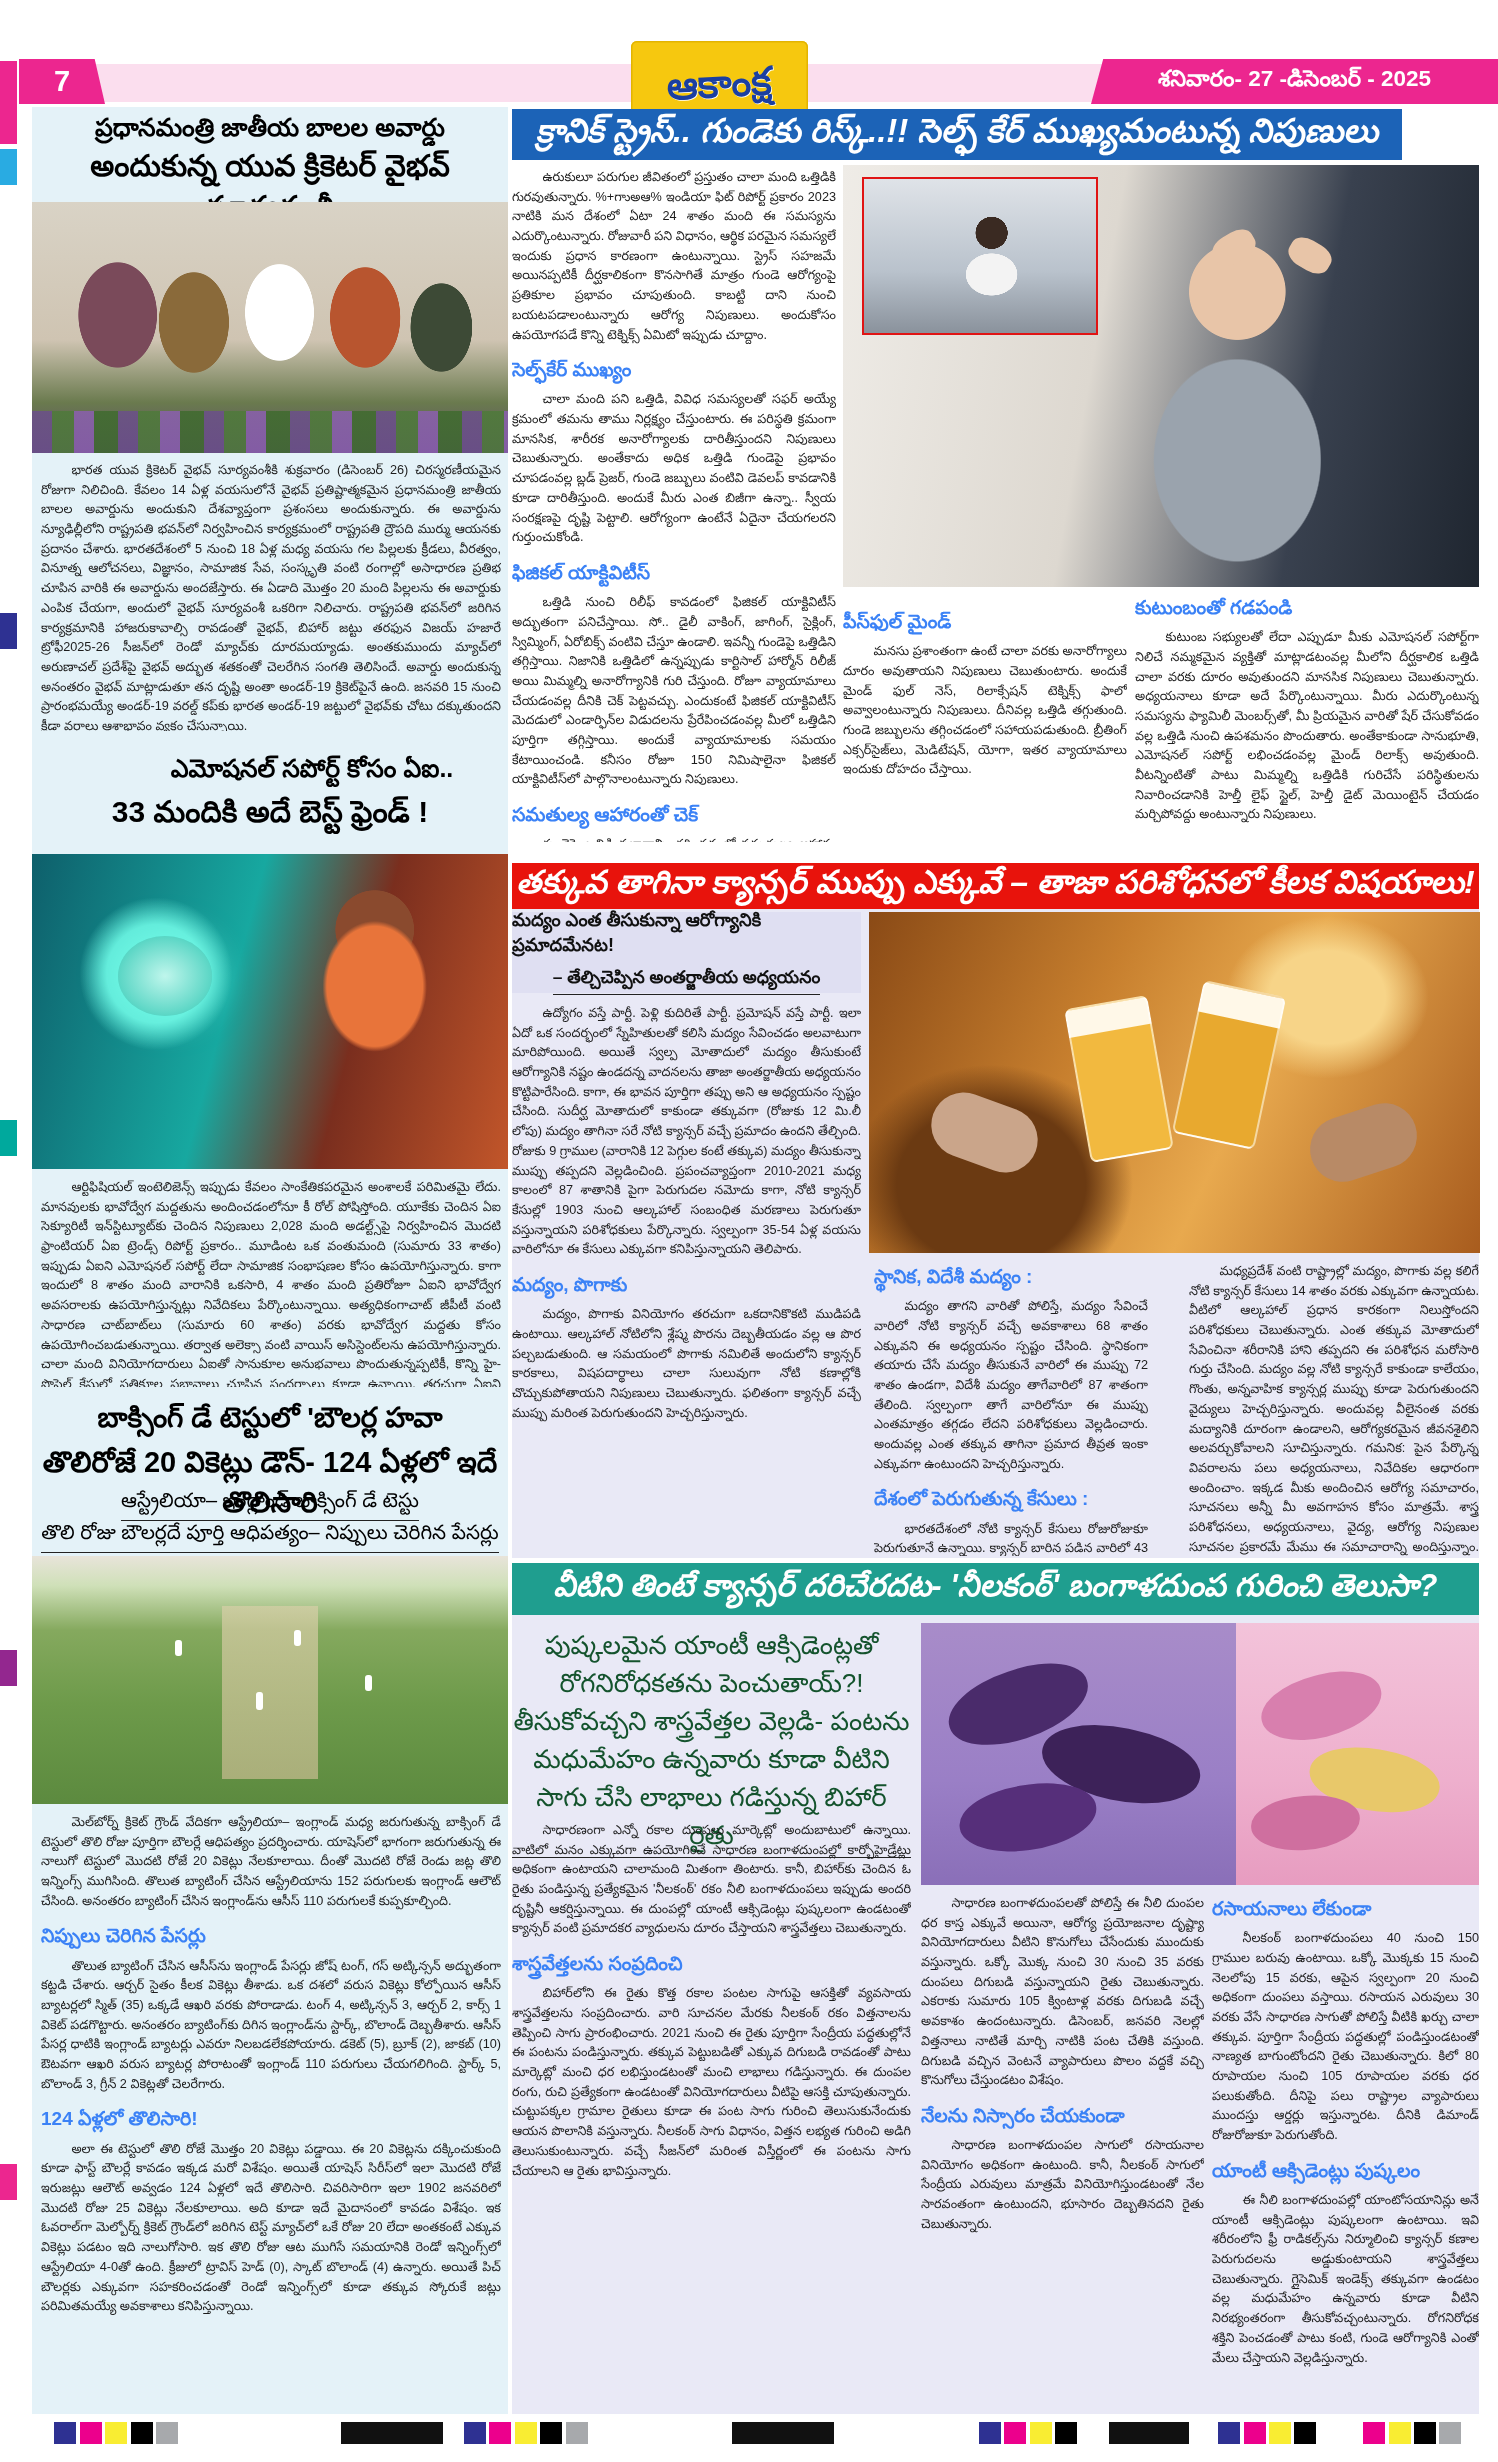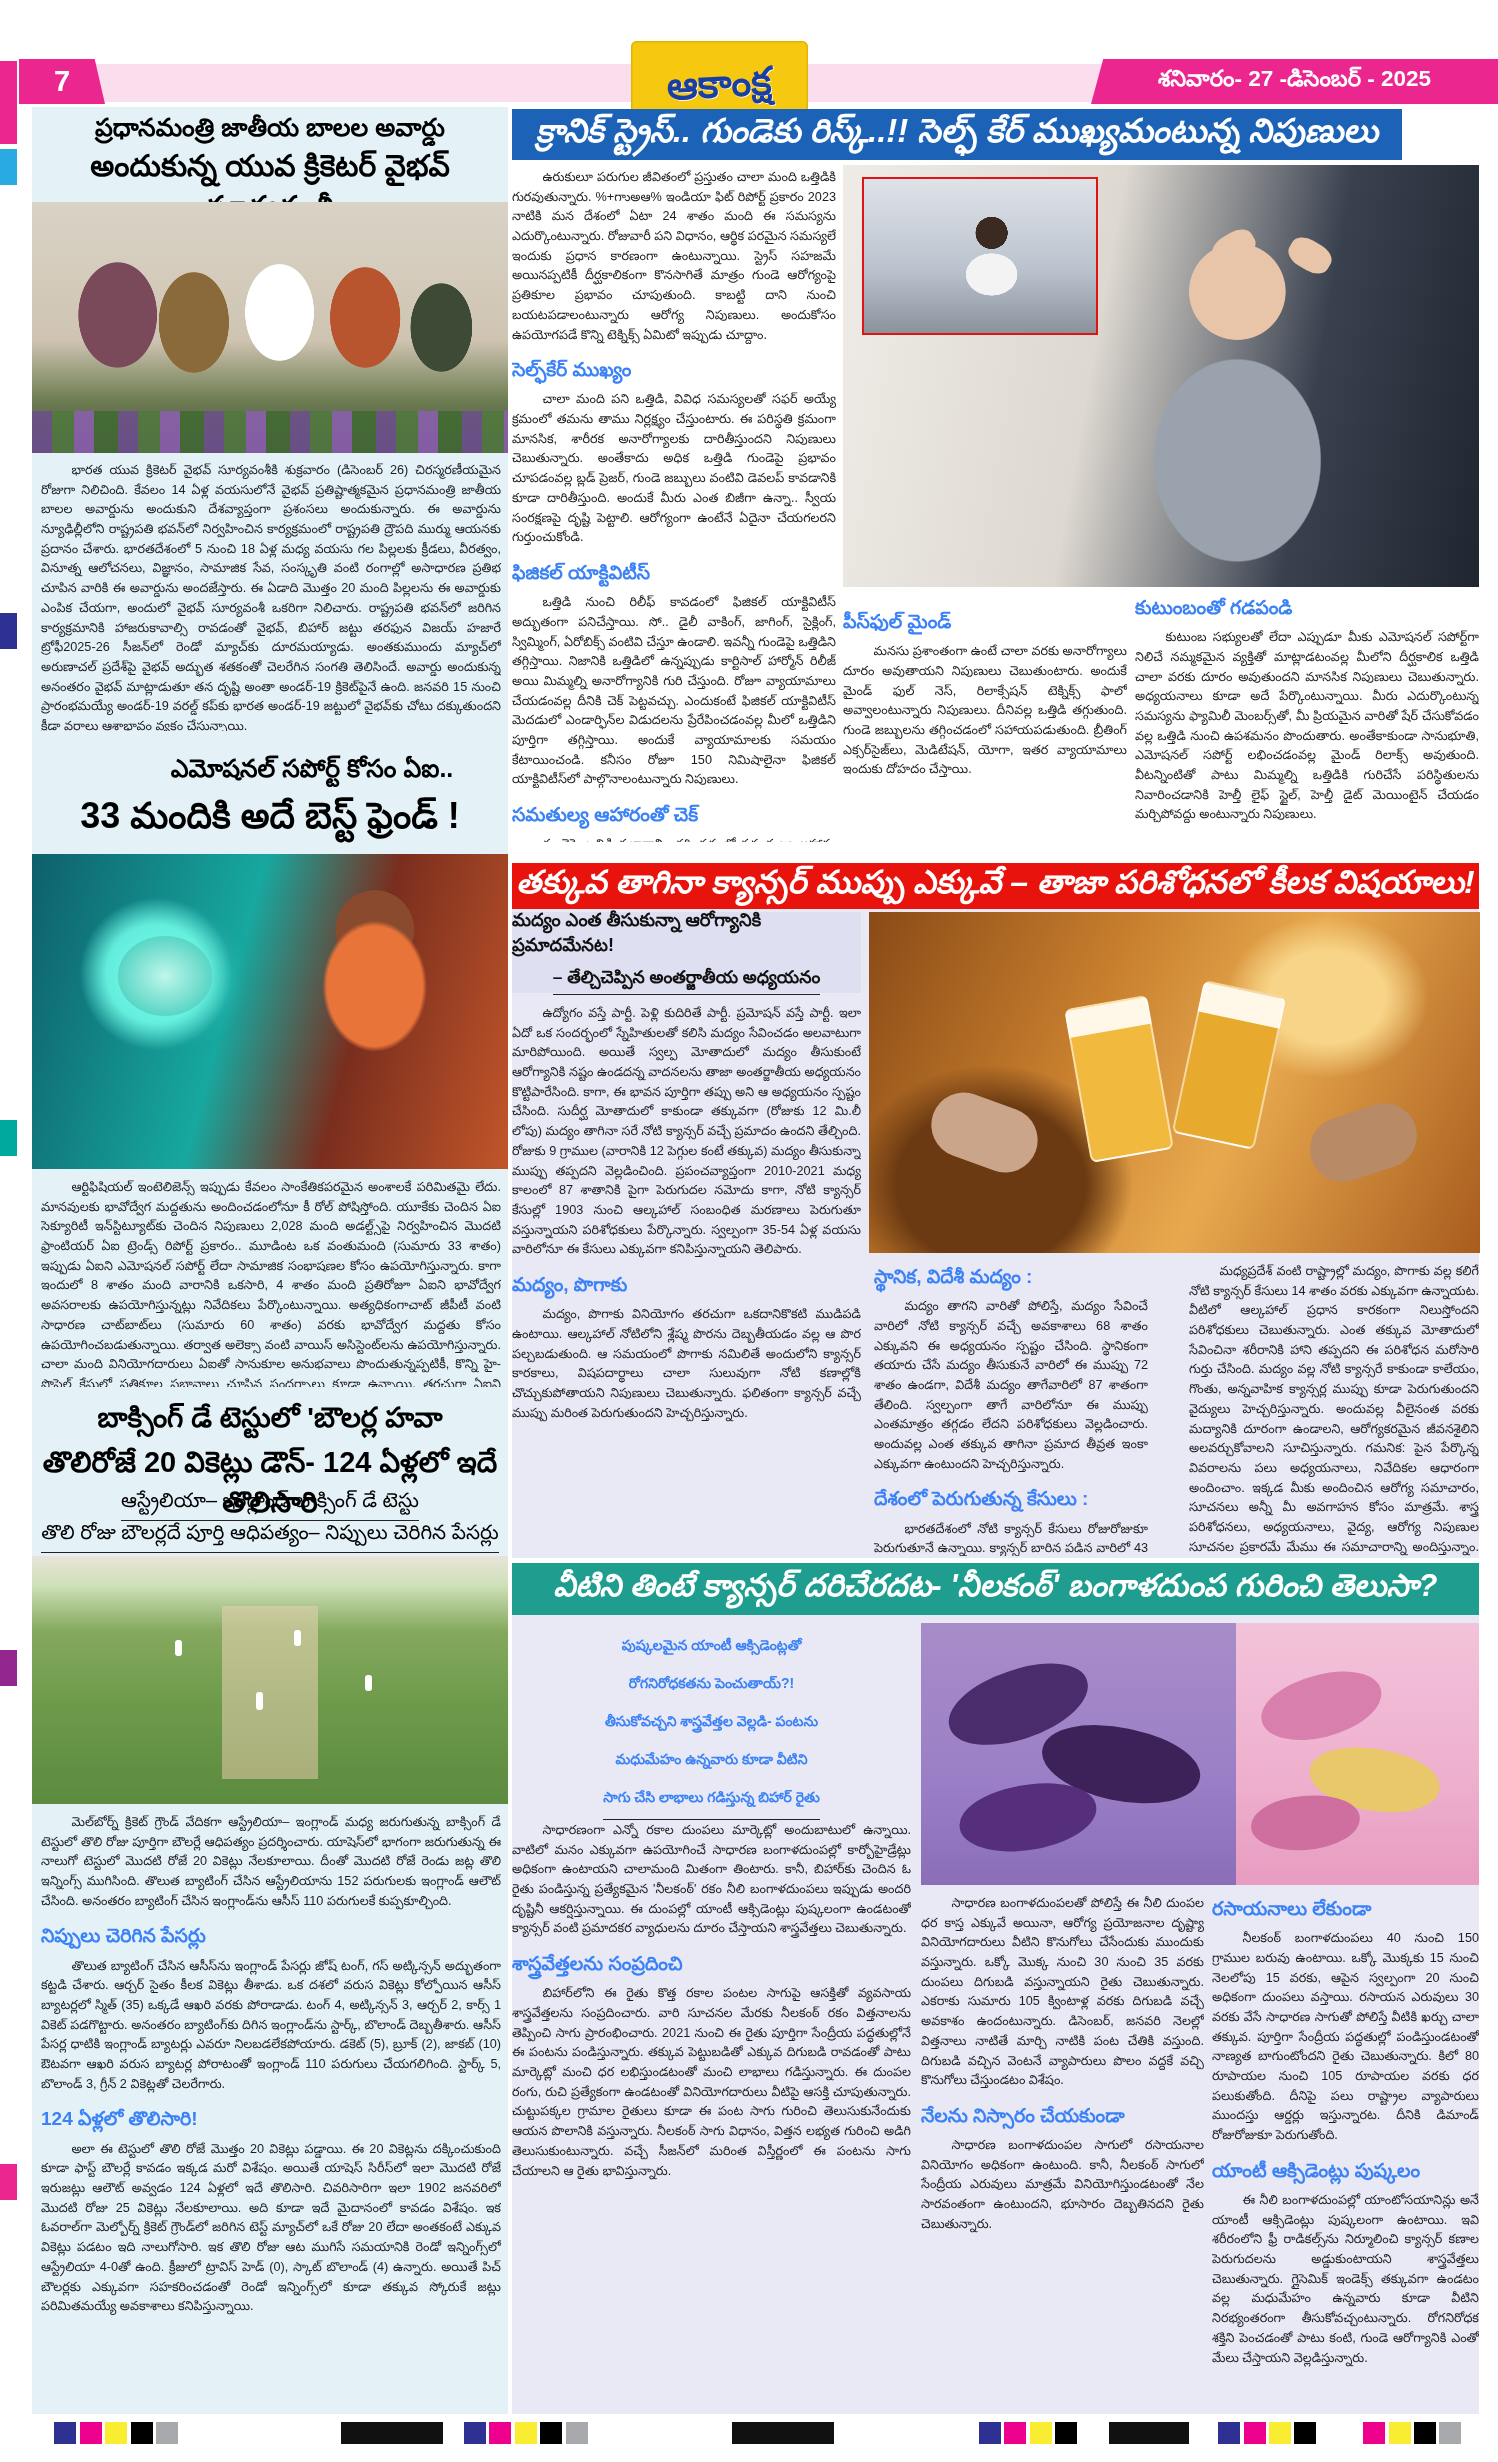--- a/index.html
+++ b/index.html
@@ -51,21 +51,21 @@
        radial-gradient(58px 83px at 70% 46%,#b8552f 0 60%,transparent 61%),
        radial-gradient(51px 73px at 86% 50%,#3d4a36 0 60%,transparent 61%),
        linear-gradient(#d9d3c6 0%,#cfc4b2 55%,#6a7a4e 80%,#5b4a6e 100%);">
     <div style="position:absolute;left:0;bottom:0;width:100%;height:42px;background:repeating-linear-gradient(90deg,#6b4f8a 0 20px,#4e7a3a 20px 42px,#8a5fae 42px 62px,#3f6b2e 62px 86px);opacity:.85;"></div>
   </div>
   <div class="abs colbox bodytext" style="left:41px;top:461px;width:460px;height:270px;">
     <p>భారత యువ క్రికెటర్ వైభవ్ సూర్యవంశీకి శుక్రవారం (డిసెంబర్ 26) చిరస్మరణీయమైన రోజుగా నిలిచింది. కేవలం 14 ఏళ్ల వయసులోనే వైభవ్ ప్రతిష్టాత్మకమైన ప్రధానమంత్రి జాతీయ బాలల అవార్డును అందుకుని దేశవ్యాప్తంగా ప్రశంసలు అందుకున్నారు. ఈ అవార్డును న్యూఢిల్లీలోని రాష్ట్రపతి భవన్‌లో నిర్వహించిన కార్యక్రమంలో రాష్ట్రపతి ద్రౌపది ముర్ము ఆయనకు ప్రదానం చేశారు. భారతదేశంలో 5 నుంచి 18 ఏళ్ల మధ్య వయసు గల పిల్లలకు క్రీడలు, వీరత్వం, వినూత్న ఆలోచనలు, విజ్ఞానం, సామాజిక సేవ, సంస్కృతి వంటి రంగాల్లో అసాధారణ ప్రతిభ చూపిన వారికి ఈ అవార్డును అందజేస్తారు. ఈ ఏడాది మొత్తం 20 మంది పిల్లలను ఈ అవార్డుకు ఎంపిక చేయగా, అందులో వైభవ్ సూర్యవంశీ ఒకరిగా నిలిచారు. రాష్ట్రపతి భవన్‌లో జరిగిన కార్యక్రమానికి హాజరుకావాల్సి రావడంతో వైభవ్, బిహార్ జట్టు తరఫున విజయ్ హజారే ట్రోఫీ2025-26 సీజన్‌లో రెండో మ్యాచ్‌కు దూరమయ్యాడు. అంతకుముందు మ్యాచ్‌లో అరుణాచల్ ప్రదేశ్‌పై వైభవ్ అద్భుత శతకంతో చెలరేగిన సంగతి తెలిసిందే. అవార్డు అందుకున్న అనంతరం వైభవ్ మాట్లాడుతూ తన దృష్టి అంతా అండర్-19 క్రికెట్‌పైనే ఉంది. జనవరి 15 నుంచి ప్రారంభమయ్యే అండర్-19 వరల్డ్ కప్‌కు భారత అండర్-19 జట్టులో వైభవ్‌కు చోటు దక్కుతుందని క్రీడా వర్గాలు ఆశాభావం వ్యక్తం చేస్తున్నాయి.</p>
   </div>
 
   <div class="abs chead" style="left:32px;top:754px;width:560px;font-size:25px;">ఎమోషనల్ సపోర్ట్ కోసం ఏఐ..</div>
-  <div class="abs chead" style="left:32px;top:795px;width:476px;font-size:36px;">33 మందికి అదే బెస్ట్ ఫ్రెండ్ !</div>
+  <div class="abs chead" style="left:32px;top:795px;width:476px;font-size:30px;">33 మందికి అదే బెస్ట్ ఫ్రెండ్ !</div>
   <div class="abs photo" style="left:32px;top:854px;width:476px;height:315px;background:
        radial-gradient(109px 109px at 26% 38%,#5fe8d8 0 45%,rgba(95,232,216,0) 70%),
        radial-gradient(87px 109px at 72% 42%,#e8743a 0 55%,transparent 60%),
        radial-gradient(65px 65px at 72% 24%,#8a4a2e 0 60%,transparent 61%),
        linear-gradient(105deg,#0e5f6b 0%,#17a8a0 42%,#7a2e1e 66%,#c2562a 100%);">
     <div style="position:absolute;left:18%;top:26%;width:94px;height:80px;border-radius:50%;background:radial-gradient(#bff6ec,#2fc8b4);box-shadow:0 0 29px 8.7px rgba(120,255,235,.6);"></div>
   </div>
   <div class="abs colbox bodytext" style="left:41px;top:1178px;width:460px;height:209px;">
     <p>ఆర్టిఫిషియల్ ఇంటెలిజెన్స్ ఇప్పుడు కేవలం సాంకేతికపరమైన అంశాలకే పరిమితమై లేదు. మానవులకు భావోద్వేగ మద్దతును అందించడంలోనూ కీ రోల్ పోషిస్తోంది. యూకేకు చెందిన ఏఐ సెక్యూరిటీ ఇన్‌స్టిట్యూట్‌కు చెందిన నిపుణులు 2,028 మంది అడల్ట్స్‌పై నిర్వహించిన మొదటి ఫ్రాంటియర్ ఏఐ ట్రెండ్స్ రిపోర్ట్ ప్రకారం.. మూడింట ఒక వంతుమంది (సుమారు 33 శాతం) ఇప్పుడు ఏఐని ఎమోషనల్ సపోర్ట్ లేదా సామాజిక సంభాషణల కోసం ఉపయోగిస్తున్నారు. కాగా ఇందులో 8 శాతం మంది వారానికి ఒకసారి, 4 శాతం మంది ప్రతిరోజూ ఏఐని భావోద్వేగ అవసరాలకు ఉపయోగిస్తున్నట్లు నివేదికలు పేర్కొంటున్నాయి. అత్యధికంగాచాట్ జీపీటీ వంటి సాధారణ చాట్‌బాట్‌లు (సుమారు 60 శాతం) వరకు భావోద్వేగ మద్దతు కోసం ఉపయోగించబడుతున్నాయి. తర్వాత అలెక్సా వంటి వాయిస్ అసిస్టెంట్‌లను ఉపయోగిస్తున్నారు. చాలా మంది వినియోగదారులు ఏఐతో సానుకూల అనుభవాలు పొందుతున్నప్పటికీ, కొన్ని హై-ప్రొఫైల్ కేసుల్లో ప్రతికూల ప్రభావాలు చూపిన సందర్భాలు కూడా ఉన్నాయి. తరచుగా ఏఐని ఉపయోగించడానికి అలవాటు పడటంవల్ల అది అందుబాటులో లేనప్పుడు ఆందోళన, డిప్రెషన్ వంటి విత్‌డ్రాయల్ లక్షణాలు పెరుగుతోంది. పైగా ఇది కేవలం టూల్ మాత్రమే కాదు, వినియోగదారుల్లో అనేకమందికి అదొక సహచరుడిగా, స్నేహితుడిగా మారుతోంది.</p>
   </div>
@@ -162,21 +162,21 @@
   </div>
   <div class="abs colbox bodytext" style="left:1189px;top:1262px;width:290px;height:294px;">
     <p>మధ్యప్రదేశ్ వంటి రాష్ట్రాల్లో మద్యం, పొగాకు వల్ల కలిగే నోటి క్యాన్సర్ కేసులు 14 శాతం వరకు ఎక్కువగా ఉన్నాయట. వీటిలో ఆల్కహాల్ ప్రధాన కారకంగా నిలుస్తోందని పరిశోధకులు చెబుతున్నారు. ఎంత తక్కువ మోతాదులో సేవించినా శరీరానికి హాని తప్పదని ఈ పరిశోధన మరోసారి గుర్తు చేసింది. మద్యం వల్ల నోటి క్యాన్సరే కాకుండా కాలేయం, గొంతు, అన్నవాహిక క్యాన్సర్ల ముప్పు కూడా పెరుగుతుందని వైద్యులు హెచ్చరిస్తున్నారు. అందువల్ల వీలైనంత వరకు మద్యానికి దూరంగా ఉండాలని, ఆరోగ్యకరమైన జీవనశైలిని అలవర్చుకోవాలని సూచిస్తున్నారు. గమనిక: పైన పేర్కొన్న వివరాలను పలు అధ్యయనాలు, నివేదికల ఆధారంగా అందించాం. ఇక్కడ మీకు అందించిన ఆరోగ్య సమాచారం, సూచనలు అన్నీ మీ అవగాహన కోసం మాత్రమే. శాస్త్ర పరిశోధనలు, అధ్యయనాలు, వైద్య, ఆరోగ్య నిపుణుల సూచనల ప్రకారమే మేము ఈ సమాచారాన్ని అందిస్తున్నాం. వీటిని పాటించే ముందు కచ్చితంగా మీ వ్యక్తిగత వైద్యుల సలహాలు తీసుకోవడమే మంచిది.</p>
   </div>
 
   <div class="abs" style="left:512px;top:1563px;width:967px;height:851px;background:#e9e9f6;"></div>
   <div class="abs bar" style="left:512px;top:1563px;width:967px;height:52px;background:#1f9e8f;font-size:31px;">
     <span style="font-style:italic;">వీటిని తింటే క్యాన్సర్ దరిచేరదట- 'నీలకంఠ్' బంగాళదుంప గురించి తెలుసా?</span>
   </div>
 
-  <div class="abs" style="left:512px;top:1626px;width:399px;text-align:center;font-weight:bold;font-size:14px;line-height:38px;color:#3b82f6;">
+  <div class="abs" style="left:512px;top:1626px;width:399px;text-align:center;font-weight:normal;font-size:26px;line-height:38px;color:#14532d;">
     <div>పుష్కలమైన యాంటీ ఆక్సిడెంట్లతో</div>
     <div>రోగనిరోధకతను పెంచుతాయ్?!</div>
     <div>తీసుకోవచ్చని శాస్త్రవేత్తల వెల్లడి- పంటను</div>
     <div>మధుమేహం ఉన్నవారు కూడా వీటిని</div>
     <div><span class="underline-span">సాగు చేసి లాభాలు గడిస్తున్న బిహార్ రైతు</span></div>
   </div>
 
   <div class="abs photo" style="left:921px;top:1623px;width:315px;height:262px;background:linear-gradient(#a88cc9,#9a7fc6 60%,#8a6fb8 100%);">
     <div class="potatoblob" style="left:8%;top:18%;width:145px;height:69px;background:#4a2b6b;transform:rotate(-18deg);"></div>
     <div class="potatoblob" style="left:38%;top:40%;width:160px;height:73px;background:#3d2259;transform:rotate(12deg);"></div>

